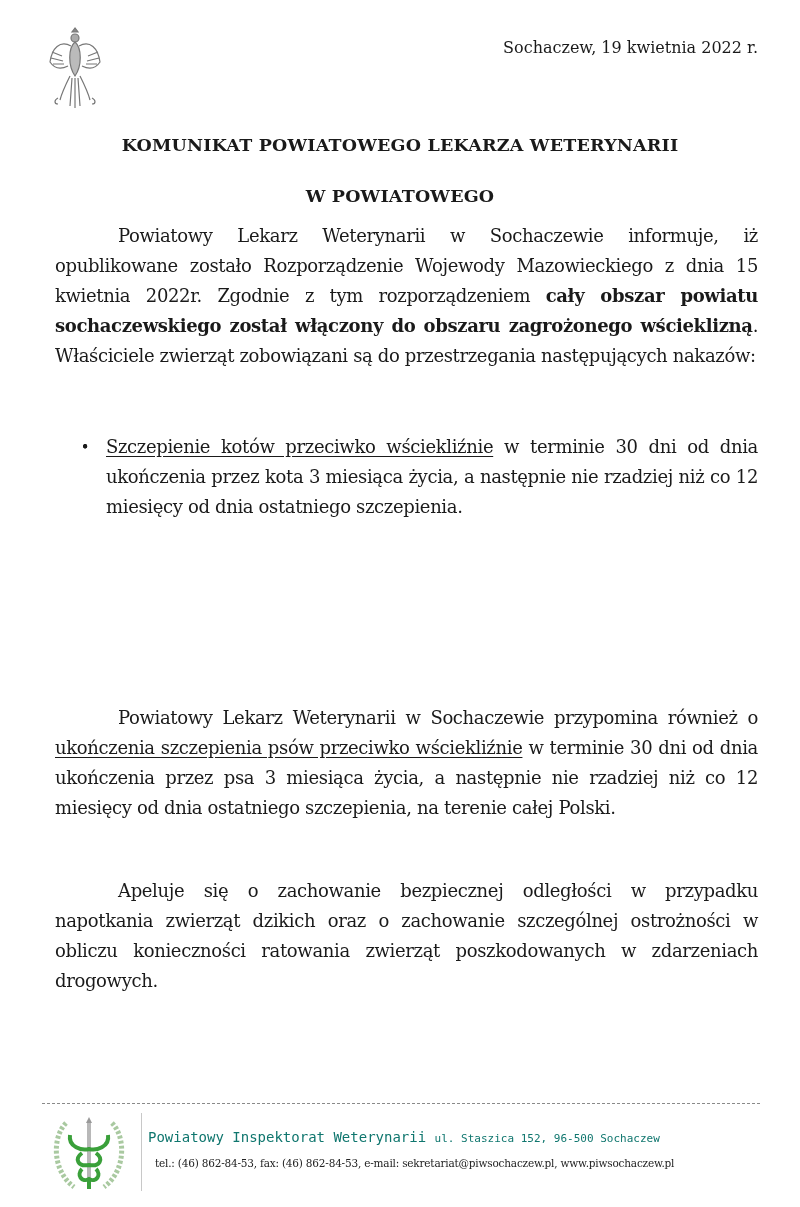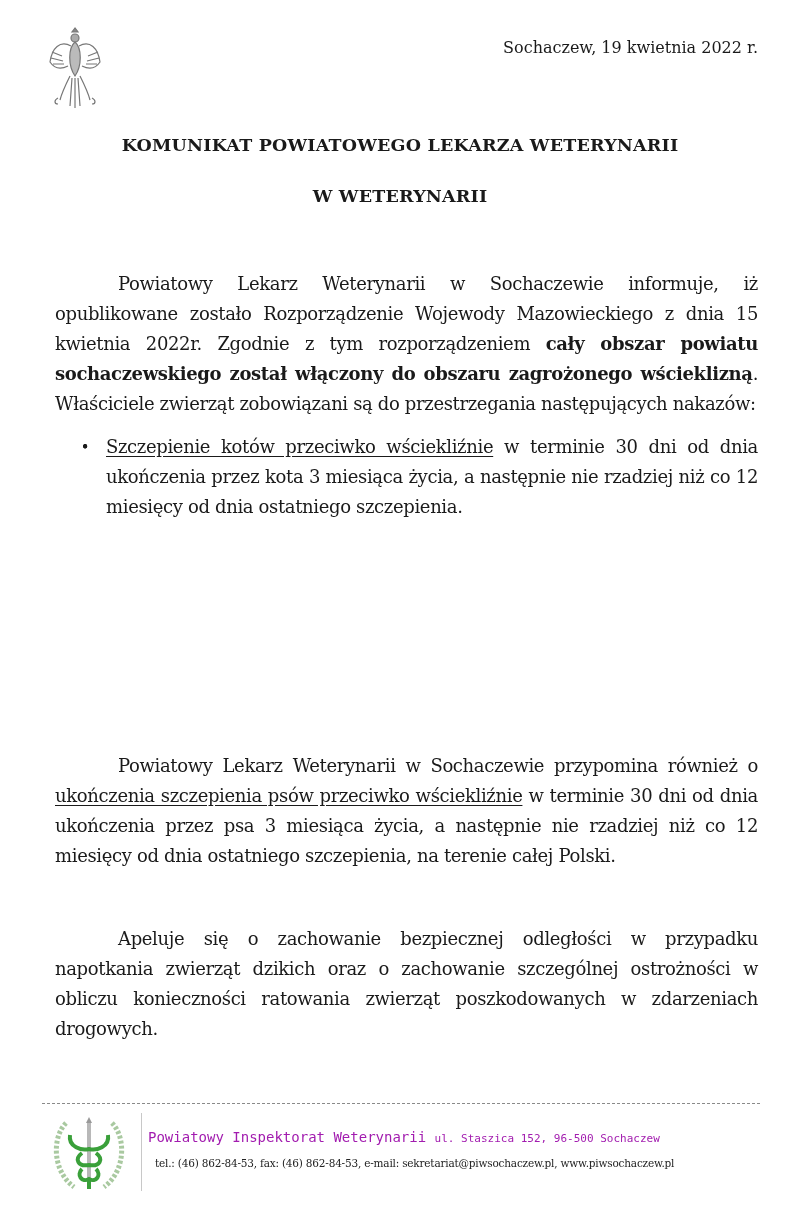--- a/index.html
+++ b/index.html
@@ -5,34 +5,34 @@
   html, body { margin: 0; padding: 0; background: #ffffff; }
   body { width: 800px; height: 1207px; position: relative; overflow: hidden;
          font-family: "DejaVu Serif", "Liberation Serif", serif; color: #1a1a1a; }
   .eagle { position: absolute; left: 48px; top: 22px; width: 54px; height: 90px; }
   .date { position: absolute; right: 42px; top: 38px; font-size: 16px; font-family: "DejaVu Serif", serif; }
   .title { position: absolute; left: 0; width: 800px; text-align: center; font-weight: bold;
            font-size: 17.5px; font-family: "DejaVu Serif", serif; letter-spacing: 0.2px; }
   .t1 { top: 135px; }
   .t2 { top: 186px; }
   .para { position: absolute; left: 55px; width: 703px; font-size: 18px; line-height: 30px;
-          text-align: justify; font-family: "DejaVu Serif", serif; letter-spacing: -0.35px; margin-top: 48px; }
+          text-align: justify; font-family: "DejaVu Serif", serif; letter-spacing: -0.35px; }
   .indent { text-indent: 63px; }
   .p1 { top: 221px; }
   .list { position: absolute; left: 55px; width: 703px; top: 432px; margin: 0; padding: 0; list-style: none;
           font-size: 18px; line-height: 30px; font-family: "DejaVu Serif", serif; letter-spacing: -0.35px; }
   .list li { position: relative; padding-left: 51px; text-align: justify; }
   .list li .bullet { position: absolute; left: 26px; top: 0; font-size: 14px; }
   .p2 { top: 703px; }
   .p3 { top: 876px; }
   u { text-decoration: underline; text-underline-offset: 3px; }
   .footer-line { position: absolute; left: 42px; right: 40px; top: 1103px; border-top: 1px dashed #8a8a8a; }
   .footer-logo { position: absolute; left: 48px; top: 1113px; width: 82px; height: 82px; }
   .footer-divider { position: absolute; left: 141px; top: 1113px; width: 1px; height: 78px; background: #c8c8c8; }
-  .footer-org { position: absolute; left: 148px; top: 1129px; font-family: "DejaVu Sans Mono", monospace; font-size: 14px; color: #a21caf; }
+  .footer-org { position: absolute; left: 148px; top: 1129px; font-family: "DejaVu Sans Mono", monospace; font-size: 14px; color: #0f766e; }
   .footer-org .addr { font-size: 11px; }
   .footer-contact { position: absolute; left: 148px; top: 1157px; font-family: "DejaVu Serif", serif; font-size: 10.5px; color: #222; letter-spacing: -0.2px; margin-left: 7px; }
 </style>
 </head>
 <body>
 
 <svg class="eagle" viewBox="0 0 54 90">
   <g fill="none" stroke="#777" stroke-width="1.2">
     <path d="M27 6 l-3 4 h6 z" fill="#888"></path>
     <circle cx="27" cy="16" r="4" fill="#aaa"></circle>
@@ -41,21 +41,21 @@
     <path d="M31 24 C42 18 50 26 52 40 C48 46 42 48 34 44 M50 30 l-10 4 M51 36 l-12 3 M49 42 l-11 0"></path>
     <path d="M22 54 C18 62 14 70 12 78 M32 54 C36 62 40 70 42 78"></path>
     <path d="M24 56 L22 84 M30 56 L32 84 M27 56 L27 86"></path>
     <path d="M10 76 c-4 2 -4 6 0 6 M44 76 c4 2 4 6 0 6"></path>
   </g>
 </svg>
 
 <div class="date">Sochaczew, 19 kwietnia 2022 r.</div>
 
 <div class="title t1">KOMUNIKAT POWIATOWEGO LEKARZA WETERYNARII</div>
-<div class="title t2">W WETERYNARII</div>
+<div class="title t2">W POWIATOWEGO</div>
 
 <div class="para indent p1"><span>Powiatowy Lekarz Weterynarii w Sochaczewie informuje, iż opublikowane zostało Rozporządzenie Wojewody Mazowieckiego z dnia 15 kwietnia 2022r. Zgodnie z tym rozporządzeniem </span><b>cały obszar powiatu sochaczewskiego został włączony do obszaru zagrożonego wścieklizną</b><span>. Właściciele zwierząt zobowiązani są do przestrzegania następujących nakazów:</span></div>
 
 <ul class="list">
   <li><span class="bullet">•</span></li>
   <li><span class="bullet">•</span></li>
   <li><span class="bullet">•</span><u>Szczepienie kotów przeciwko wściekliźnie</u><span> w terminie 30 dni od dnia ukończenia przez kota 3 miesiąca życia, a następnie nie rzadziej niż co 12 miesięcy od dnia ostatniego szczepienia.</span></li>
 </ul>
 
 <div class="para indent p2"><span>Powiatowy Lekarz Weterynarii w Sochaczewie przypomina również o </span><u>ukończenia szczepienia psów przeciwko wściekliźnie</u><span> w terminie 30 dni od dnia ukończenia przez psa 3 miesiąca życia, a następnie nie rzadziej niż co 12 miesięcy od dnia ostatniego szczepienia, na terenie całej Polski.</span></div>

